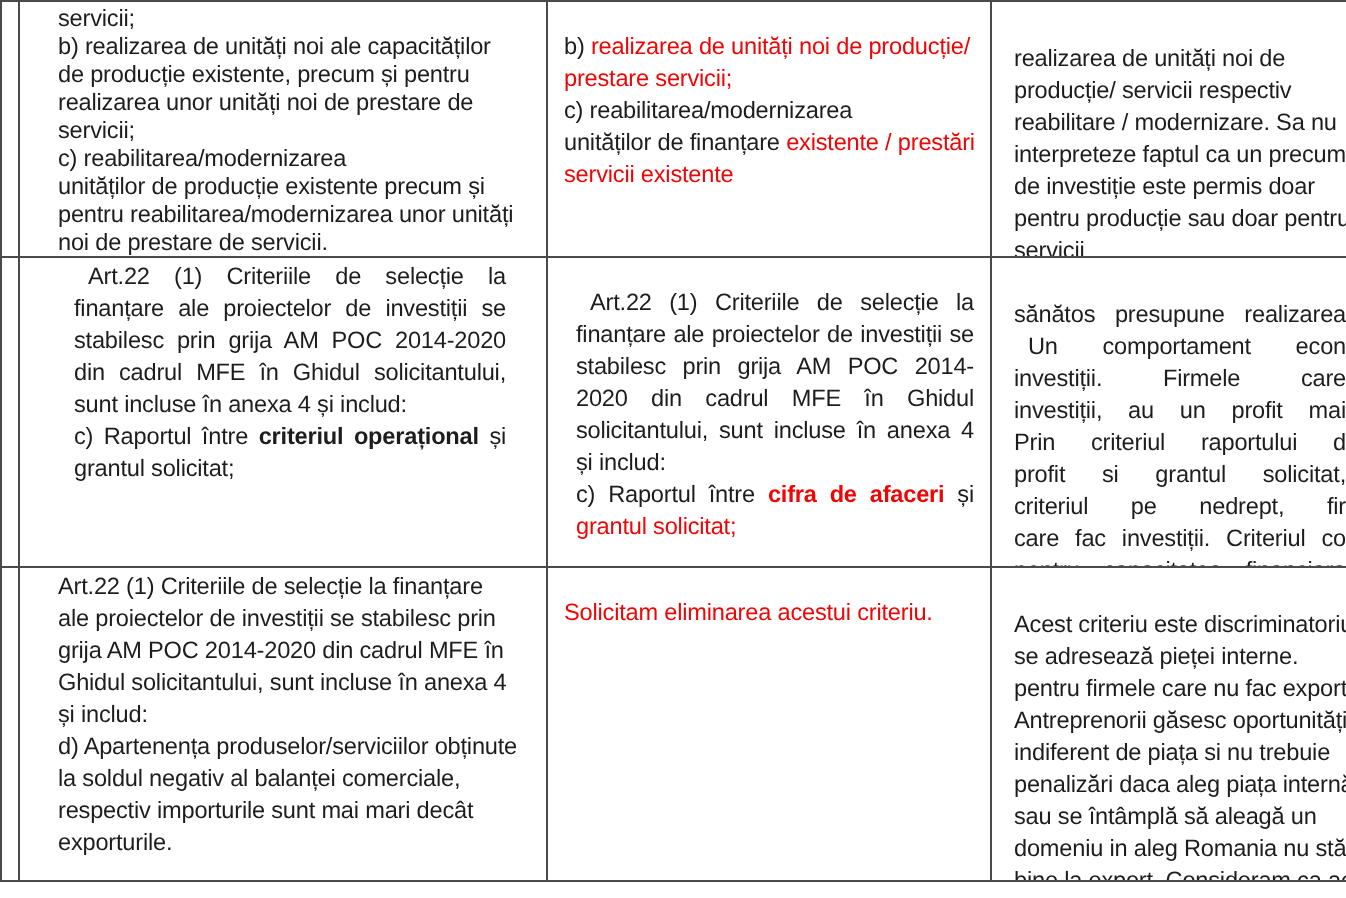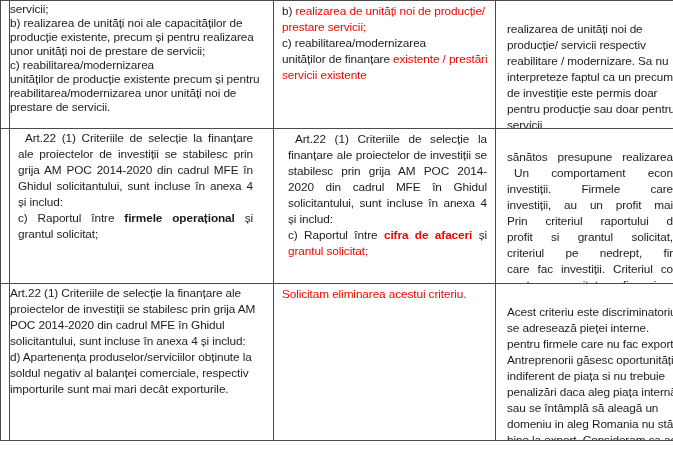--- a/index.html
+++ b/index.html
@@ -21,22 +21,22 @@
     overflow:hidden;
   }
   .cell{
     box-sizing:border-box;
     border-left:1px solid #4a4a4a;
     border-bottom:1px solid #4a4a4a;
     overflow:hidden;
   }
   .lastrow{border-bottom:2px solid #4a4a4a;}
   .c3{border-right:none;}
-  .pad1{padding:1px 13px 2px 0;}
-  .pad2{padding:2px 6px 2px 8px;}
+  .pad1{padding:1px 13px 2px 19px;}
+  .pad2{padding:14px 6px 2px 8px;}
   .pad3{padding:20px 0 2px 11px;}
   .tight{line-height:14px;}
   .p{margin:0;}
   .just .p{text-align:justify;}
   .m1{margin-left:8px;margin-right:7px;}
   .m2{margin-left:6px;margin-right:2px;}
   .ind{text-indent:7px;}
   .ln{white-space:nowrap;}
   .jl{text-align:justify;text-align-last:justify;}
   .red{color:#ee0505;}
@@ -66,21 +66,21 @@
       <div class="ln">reabilitare / modernizare. Sa nu</div>
       <div class="ln">interpreteze faptul ca un precum</div>
       <div class="ln">de investiție este permis doar</div>
       <div class="ln">pentru producție sau doar pentru</div>
       <div class="ln">servicii</div>
     </div>
 
     <div class="cell"></div>
     <div class="cell pad1 just">
       <div class="p m1 ind">Art.22 (1) Criteriile de selecție la finanțare ale proiectelor de investiții se stabilesc prin grija AM POC 2014-2020 din cadrul MFE în Ghidul solicitantului, sunt incluse în anexa 4 și includ:</div>
-      <div class="p m1"><span>c) Raportul între </span><span class="b">firmele operațional</span><span> și grantul solicitat;</span></div>
+      <div class="p m1"><span>c) Raportul între </span><span class="b">criteriul operațional</span><span> și grantul solicitat;</span></div>
     </div>
     <div class="cell pad2 just">
       <div class="p m2 ind">Art.22 (1) Criteriile de selecție la finanțare ale proiectelor de investiții se stabilesc prin grija AM POC 2014-2020 din cadrul MFE în Ghidul solicitantului, sunt incluse în anexa 4 și includ:</div>
       <div class="p m2"><span>c) Raportul între </span><span class="red b">cifra de afaceri</span><span> și </span><span class="red">grantul solicitat;</span></div>
     </div>
     <div class="cell c3 pad3">
       <div class="ln jl">sănătos presupune realizarea</div>
       <div class="ln jl ind">Un comportament econ</div>
       <div class="ln jl">investiții. Firmele care</div>
       <div class="ln jl">investiții, au un profit mai</div>

